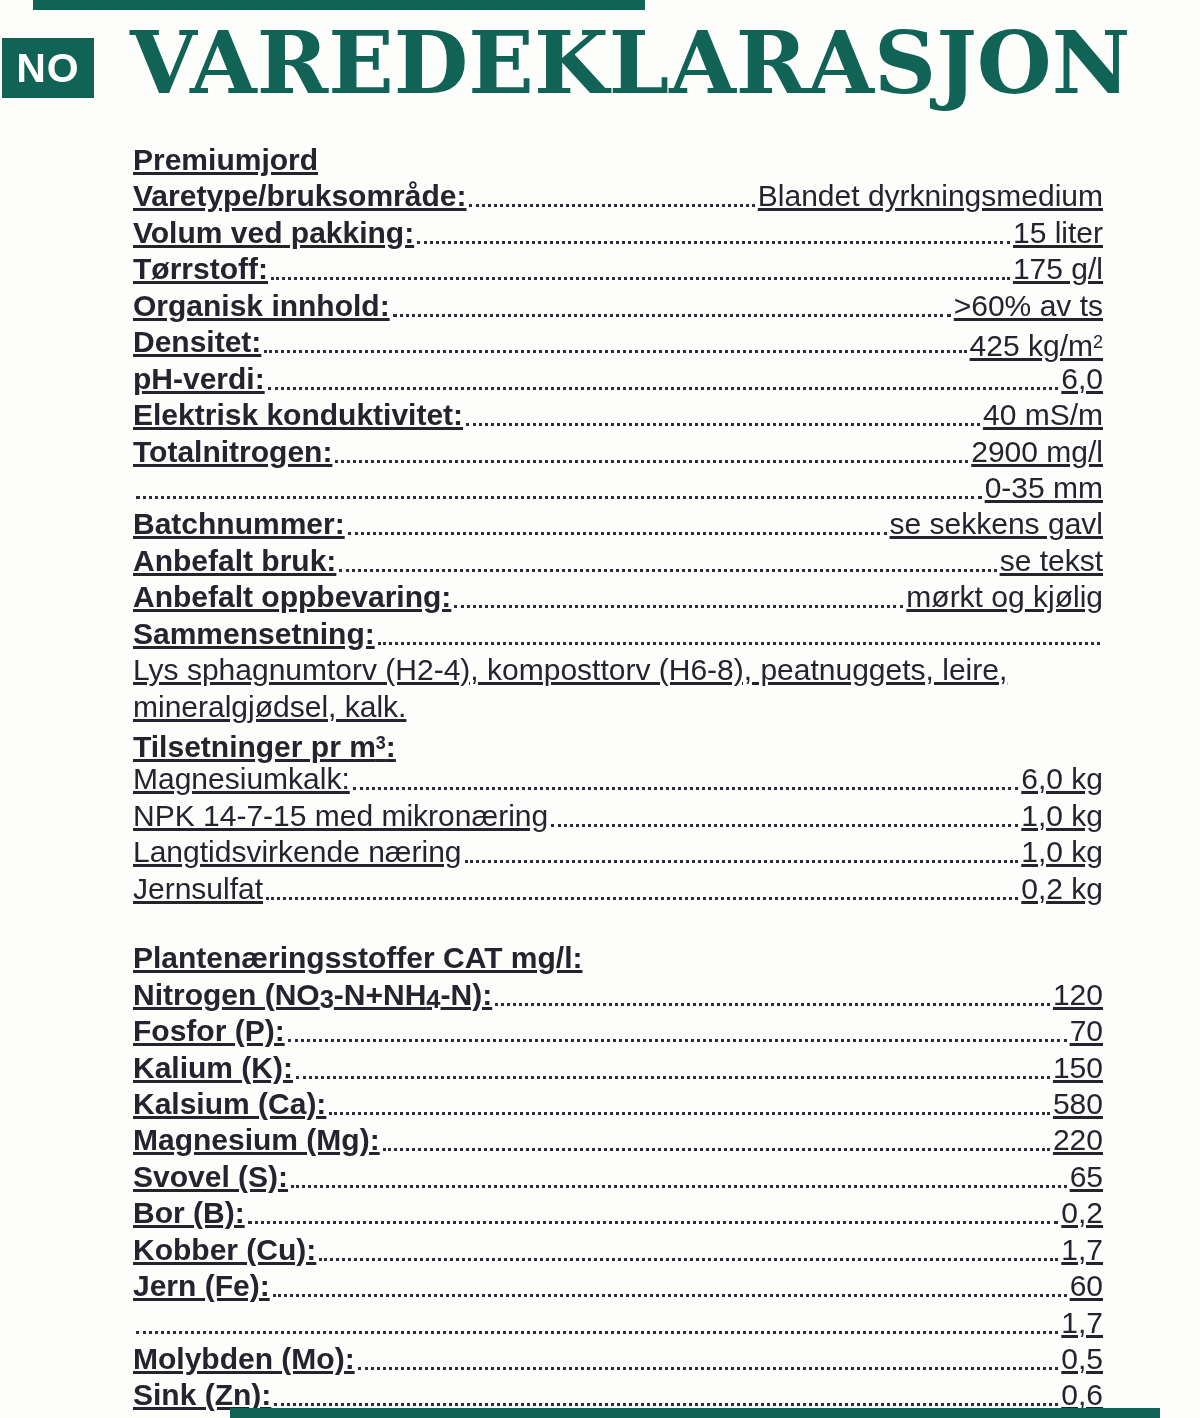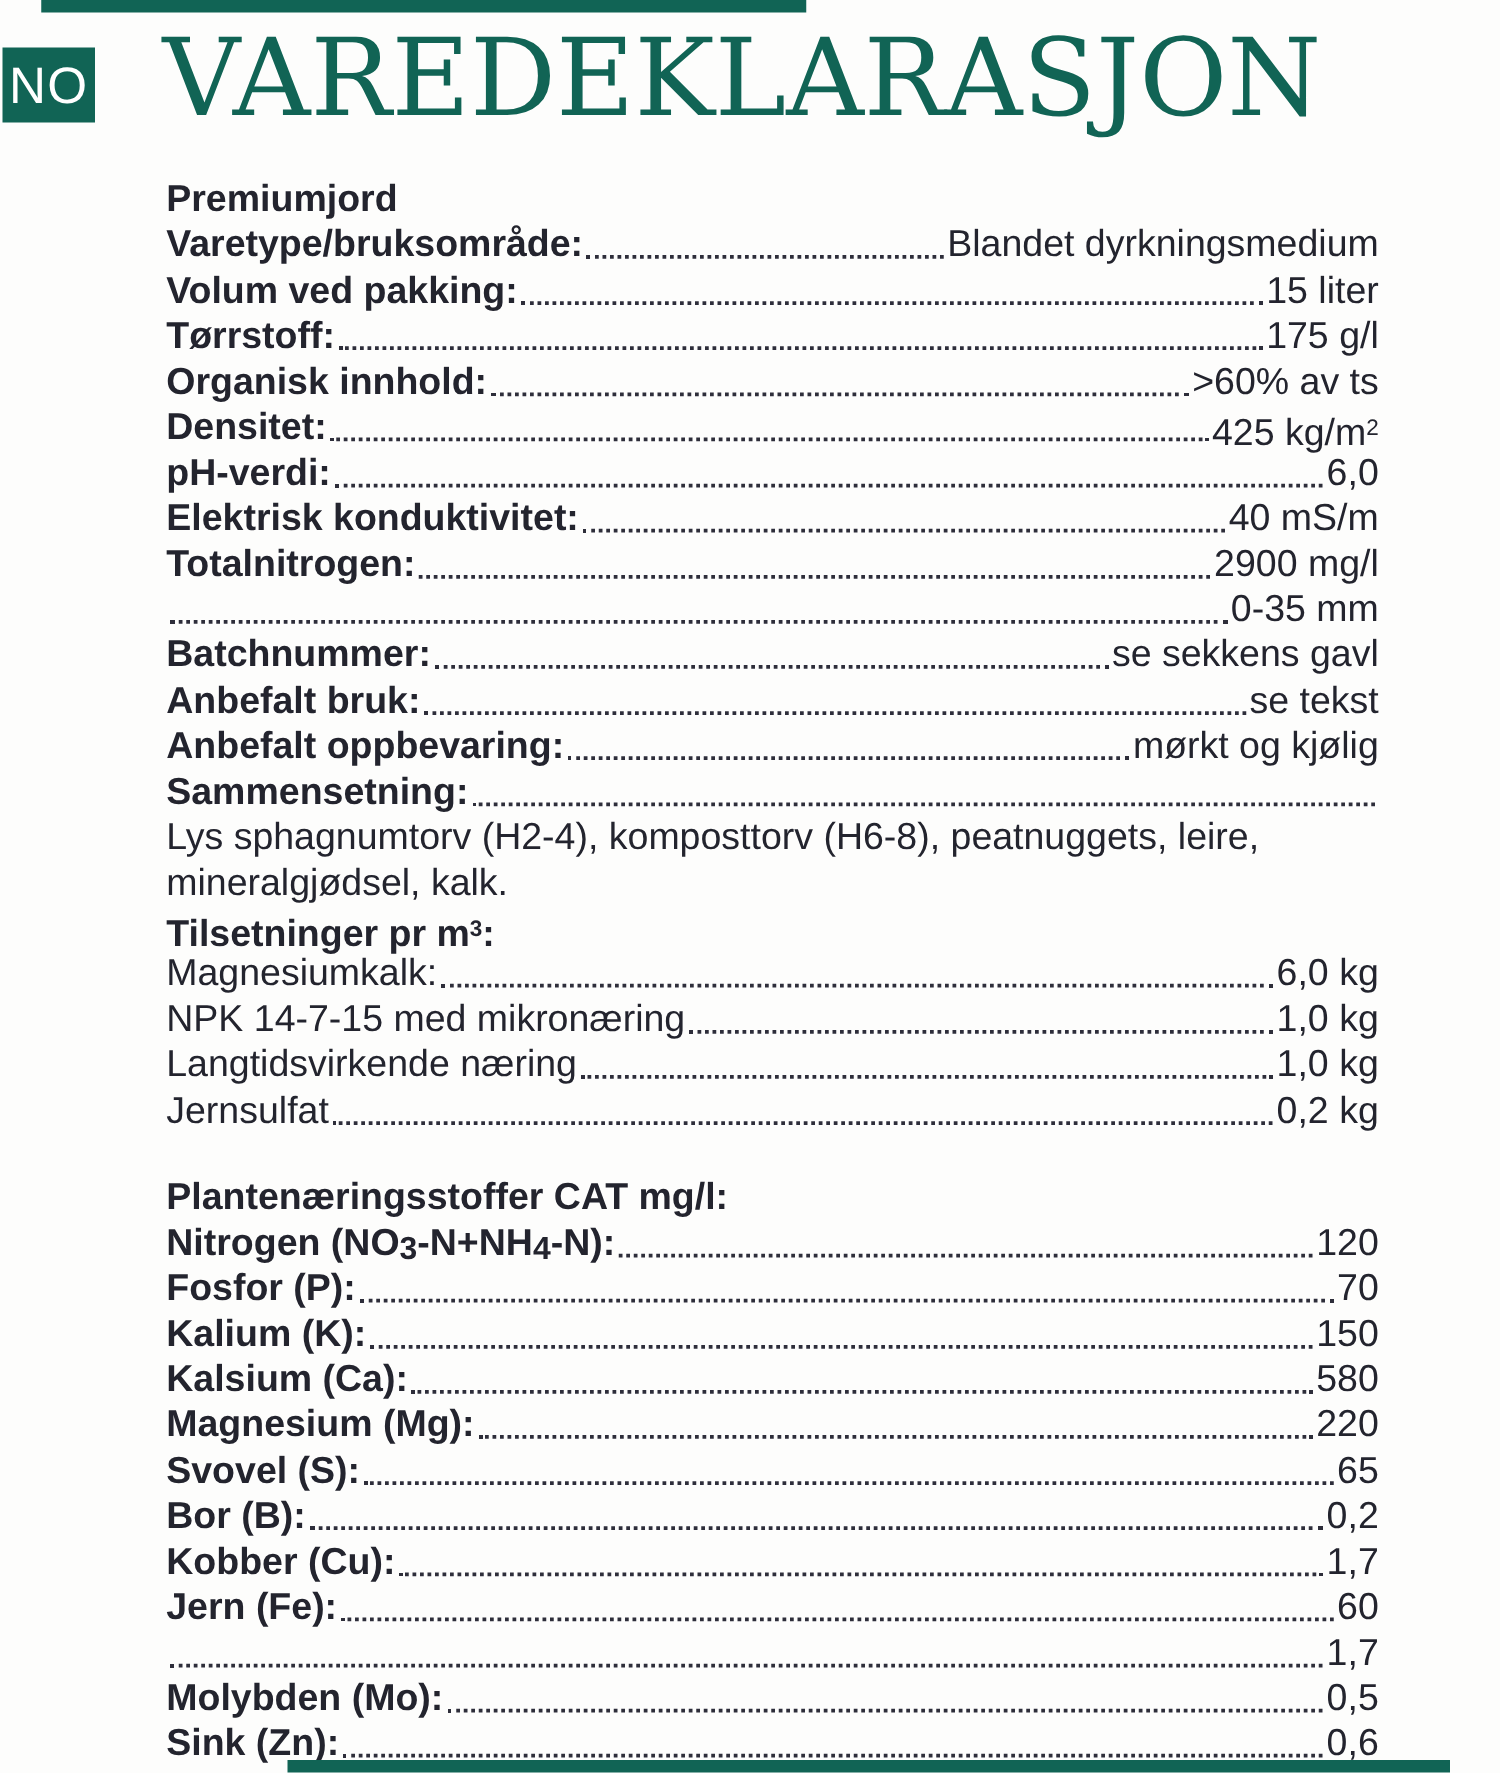--- a/index.html
+++ b/index.html
@@ -19,46 +19,47 @@
   }
   .top-bar{
     position:absolute;left:33px;top:0;width:612px;height:10px;
     background:var(--green);
   }
   .bottom-bar{
     position:absolute;left:230px;top:1408px;width:930px;height:10px;
     background:var(--green);
   }
   .lang-badge{
-    position:absolute;left:2px;top:38px;width:74px;height:60px;
+    position:absolute;left:2px;top:38px;width:92px;height:60px;
     background:var(--green);
     color:#ffffff;
     display:flex;align-items:center;justify-content:center;
-    font-weight:normal;font-size:41px;letter-spacing:1px;
+    font-weight:bold;font-size:41px;letter-spacing:1px;
   }
   .page-title{
     position:absolute;left:130px;top:20px;
     font-family:"DejaVu Serif","Liberation Serif",serif;
-    font-weight:400;
+    font-weight:700;
     font-size:86px;line-height:86px;
     color:var(--green);
     letter-spacing:0px;
     white-space:nowrap;
   }
   .rows{
     position:absolute;left:133px;top:142px;width:970px;
   }
   .row{
     display:flex;
     align-items:flex-start;
     height:36.45px;
     line-height:36.45px;
     font-size:30px;
     font-weight:400;
     white-space:nowrap;
+    text-decoration:underline;
   }
   .row.bold .label{font-weight:700;}
   .row.gap{margin-top:33px;}
   .label{flex:0 0 auto;}
   .value{flex:0 0 auto;text-align:right;}
   .dots{
     flex:1 1 auto;
     min-width:10px;
     height:29px;
     box-sizing:border-box;

